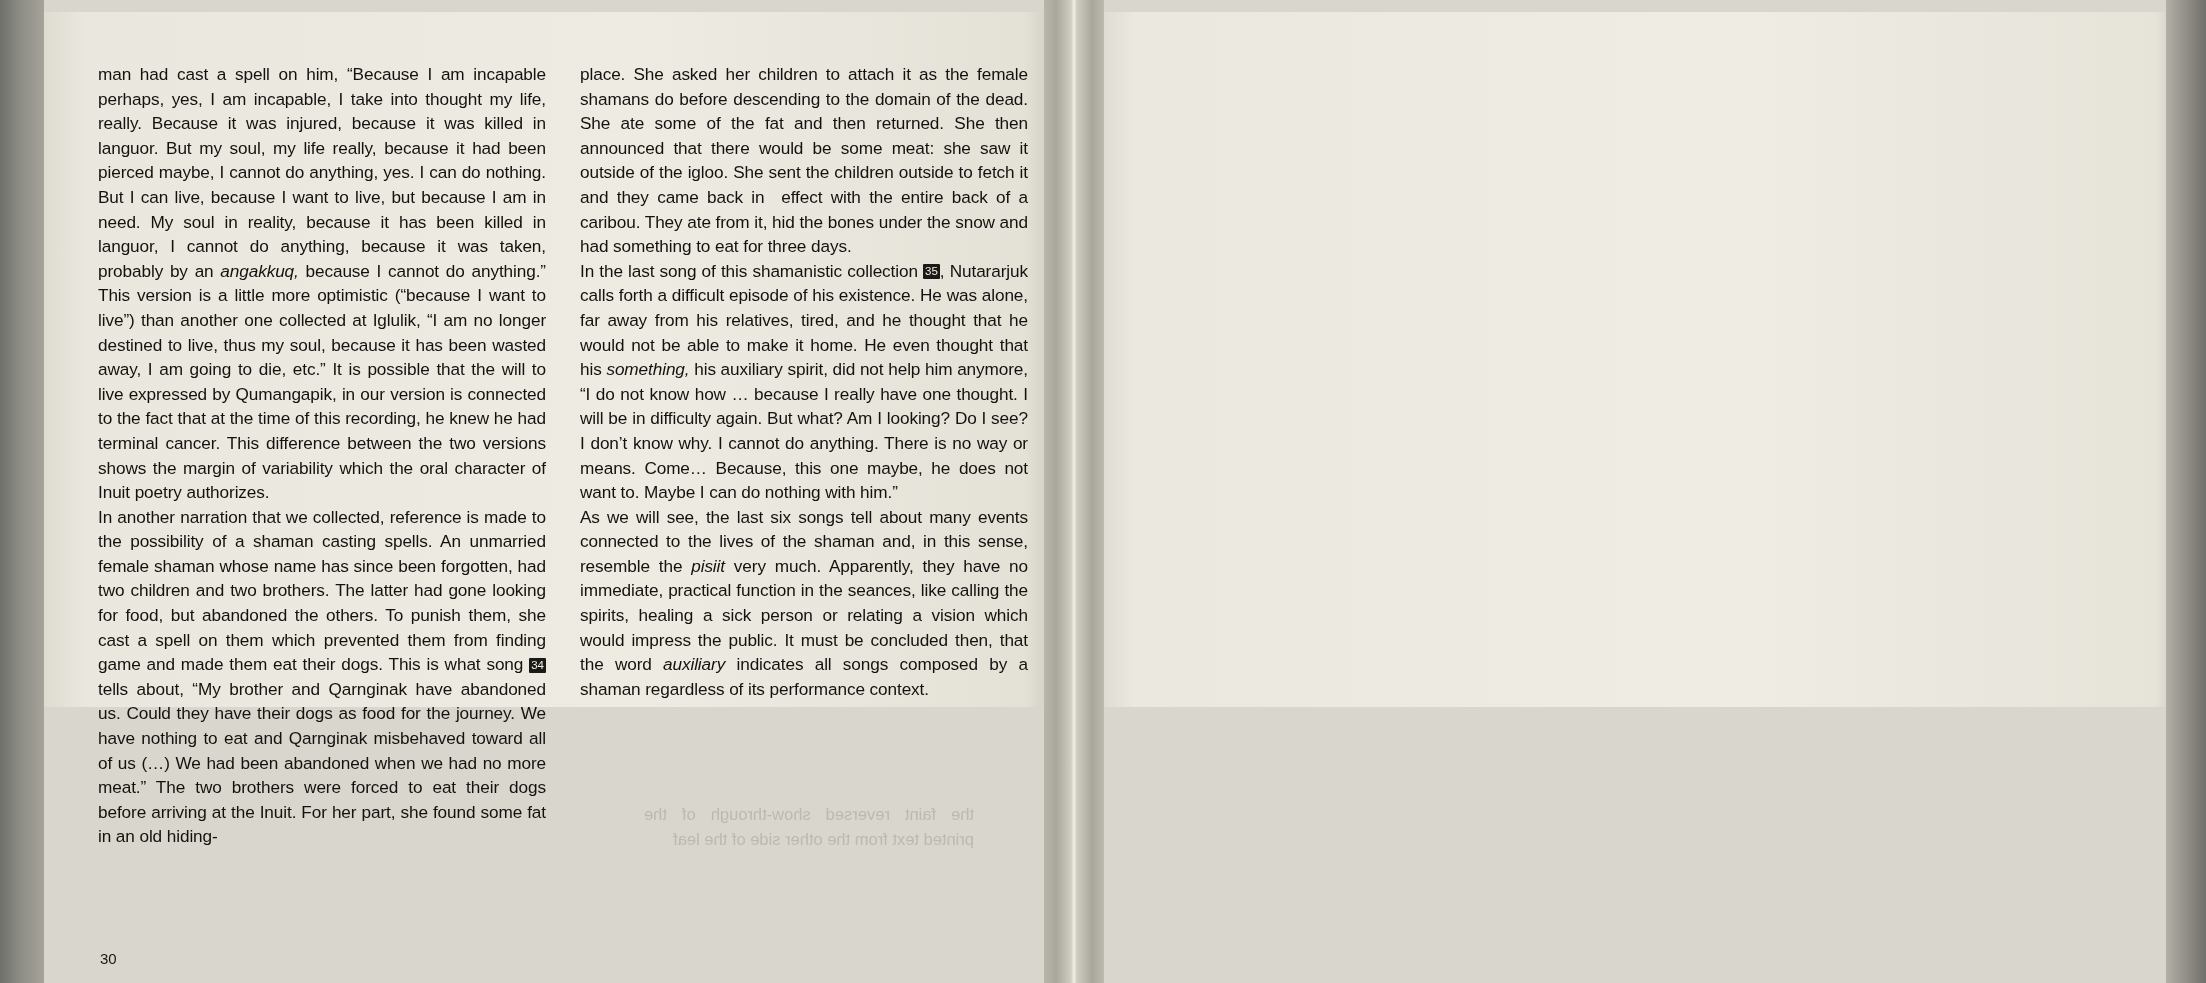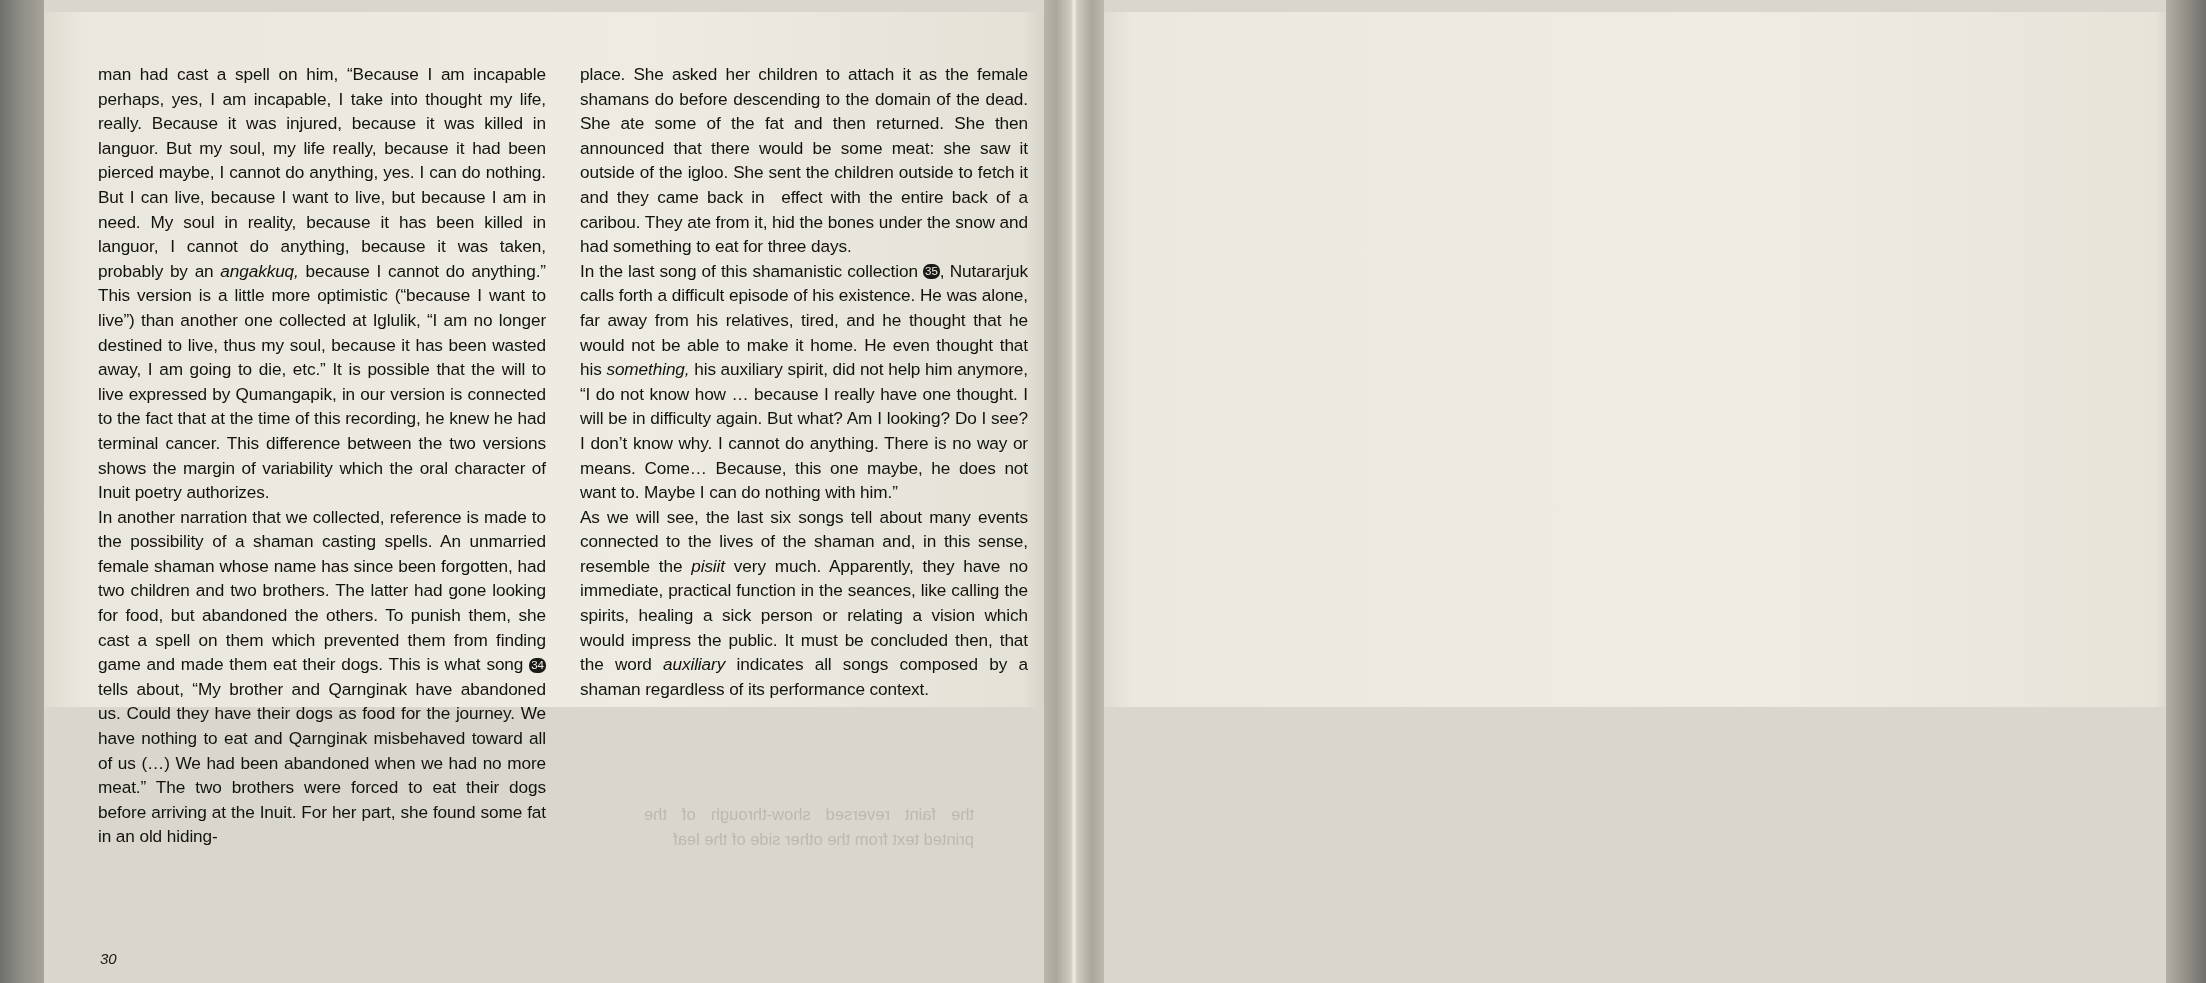--- a/index.html
+++ b/index.html
@@ -81,33 +81,33 @@
   .ital { font-style: italic; }
 
   
   .ref {
     display: inline-block;
     background: #1c1a17;
     color: #f2efe7;
     font-size: 11.5px;
     line-height: 13px;
     padding: 1px 2px 1px 2px;
-    border-radius: 7px;
+    border-radius: 1px;
     vertical-align: 1.5px;
     font-family: "Liberation Sans", sans-serif;
     letter-spacing: 0px;
   }
 
   
   .folio {
     position: absolute;
     font-size: 15px;
     color: #1b1916;
   }
-  .folio-left  { left: 56px;  top: 938px; font-style: italic; }
+  .folio-left  { left: 56px;  top: 938px; }
 
   
   .ghost {
     position: absolute;
     color: rgba(120,118,110,0.30);
     font-size: 16.5px;
     line-height: 24.6px;
     width: 330px;
     transform: scaleX(-1);
     text-align: justify;

